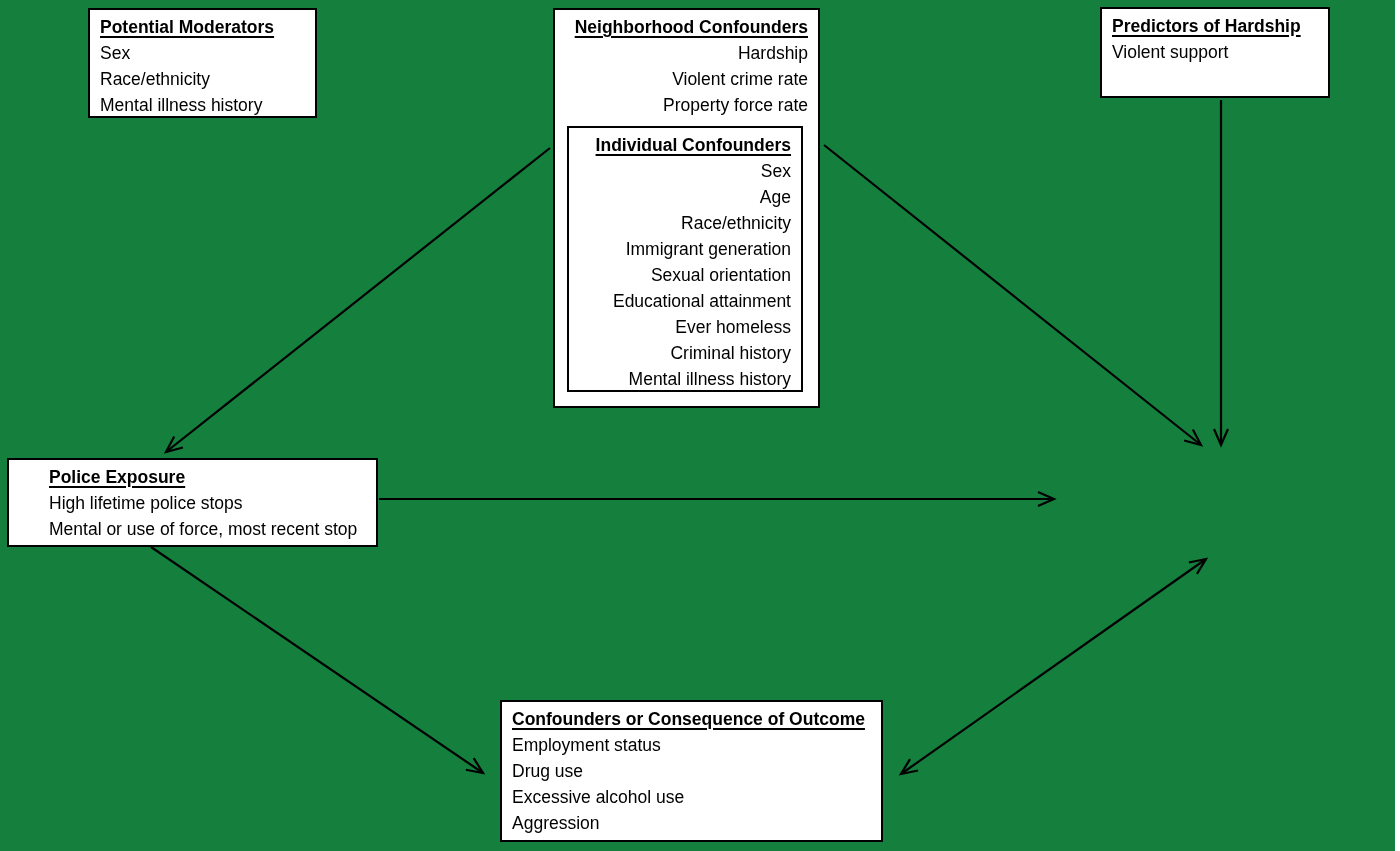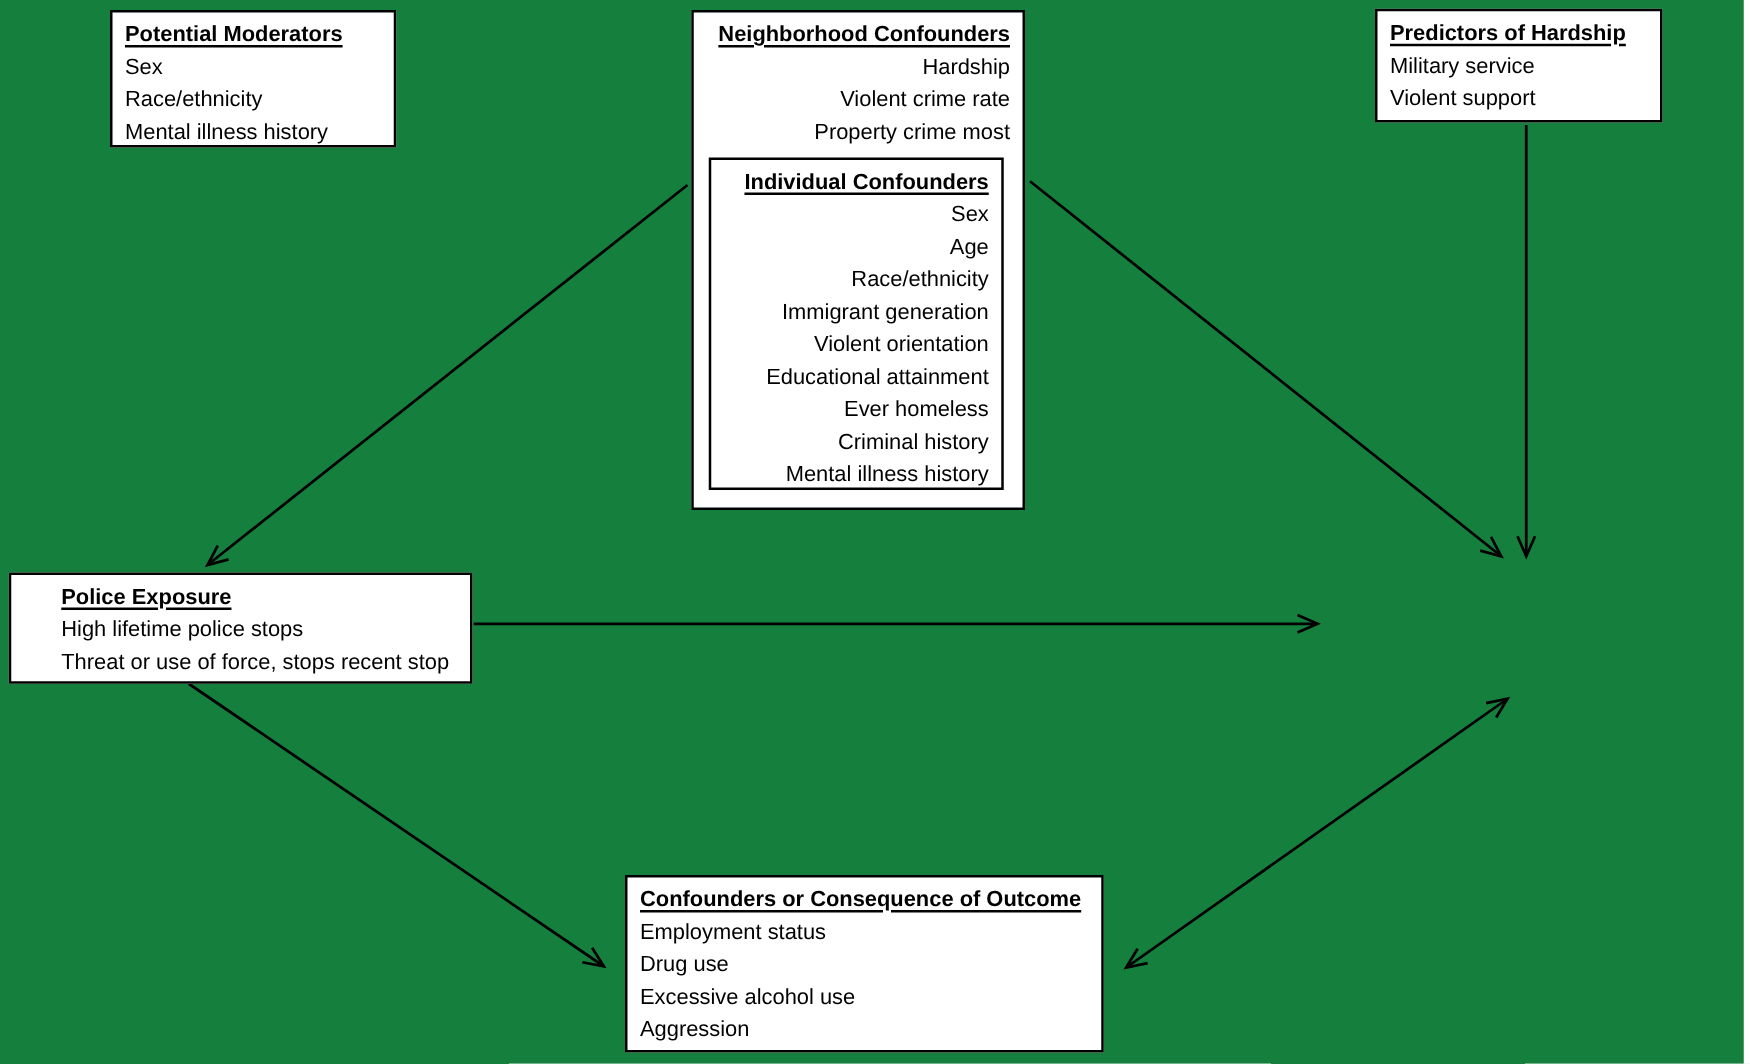--- a/index.html
+++ b/index.html
@@ -68,46 +68,45 @@
     <div class="box-title">Potential Moderators</div>
     <div class="box-item">Sex</div>
     <div class="box-item">Race/ethnicity</div>
     <div class="box-item">Mental illness history</div>
   </div>
 
   <div class="box" style="left:553px; top:8px; width:267px; height:400px;text-align:right;">
     <div class="box-title">Neighborhood Confounders</div>
     <div class="box-item">Hardship</div>
     <div class="box-item">Violent crime rate</div>
-    <div class="box-item">Property crime most</div>
+    <div class="box-item">Property force rate</div>
 
     <div class="box" style="left:12px; top:116px; width:236px; height:266px;">
       <div class="box-title">Individual Confounders</div>
       <div class="box-item">Sex</div>
       <div class="box-item">Age</div>
       <div class="box-item">Race/ethnicity</div>
       <div class="box-item">Immigrant generation</div>
-      <div class="box-item">Violent orientation</div>
+      <div class="box-item">Sexual orientation</div>
       <div class="box-item">Educational attainment</div>
       <div class="box-item">Ever homeless</div>
       <div class="box-item">Criminal history</div>
       <div class="box-item">Mental illness history</div>
     </div>
   </div>
 
   <div class="box" style="left:1100px; top:7px; width:230px; height:91px;">
     <div class="box-title">Predictors of Hardship</div>
-    <div class="box-item">Military service</div>
     <div class="box-item">Violent support</div>
   </div>
 
   <div class="box" style="left:7px; top:458px; width:371px; height:89px;padding-left:40px;">
     <div class="box-title">Police Exposure</div>
     <div class="box-item">High lifetime police stops</div>
-    <div class="box-item">Threat or use of force, stops recent stop</div>
+    <div class="box-item">Mental or use of force, most recent stop</div>
   </div>
 
 
   <div class="box" style="left:500px; top:700px; width:383px; height:142px;">
     <div class="box-title">Confounders or Consequence of Outcome</div>
     <div class="box-item">Employment status</div>
     <div class="box-item">Drug use</div>
     <div class="box-item">Excessive alcohol use</div>
     <div class="box-item">Aggression</div>
   </div>

